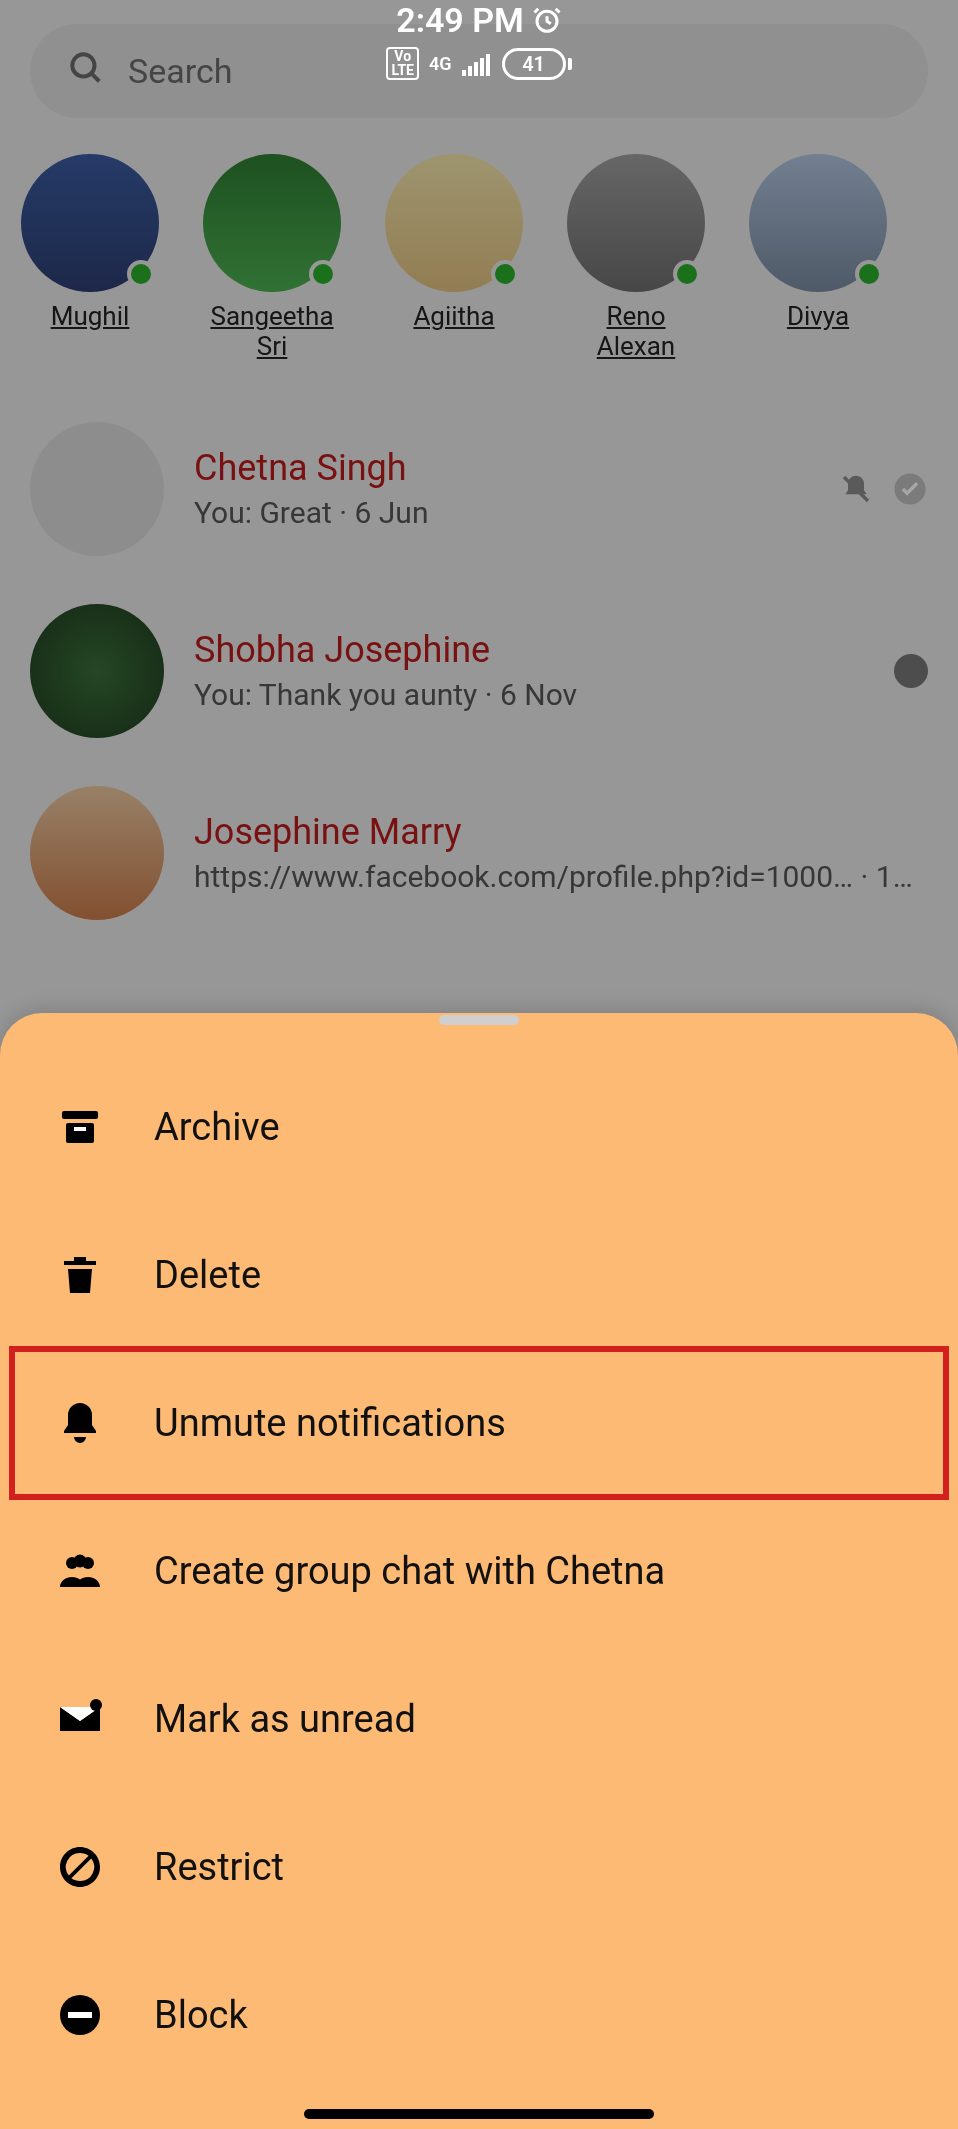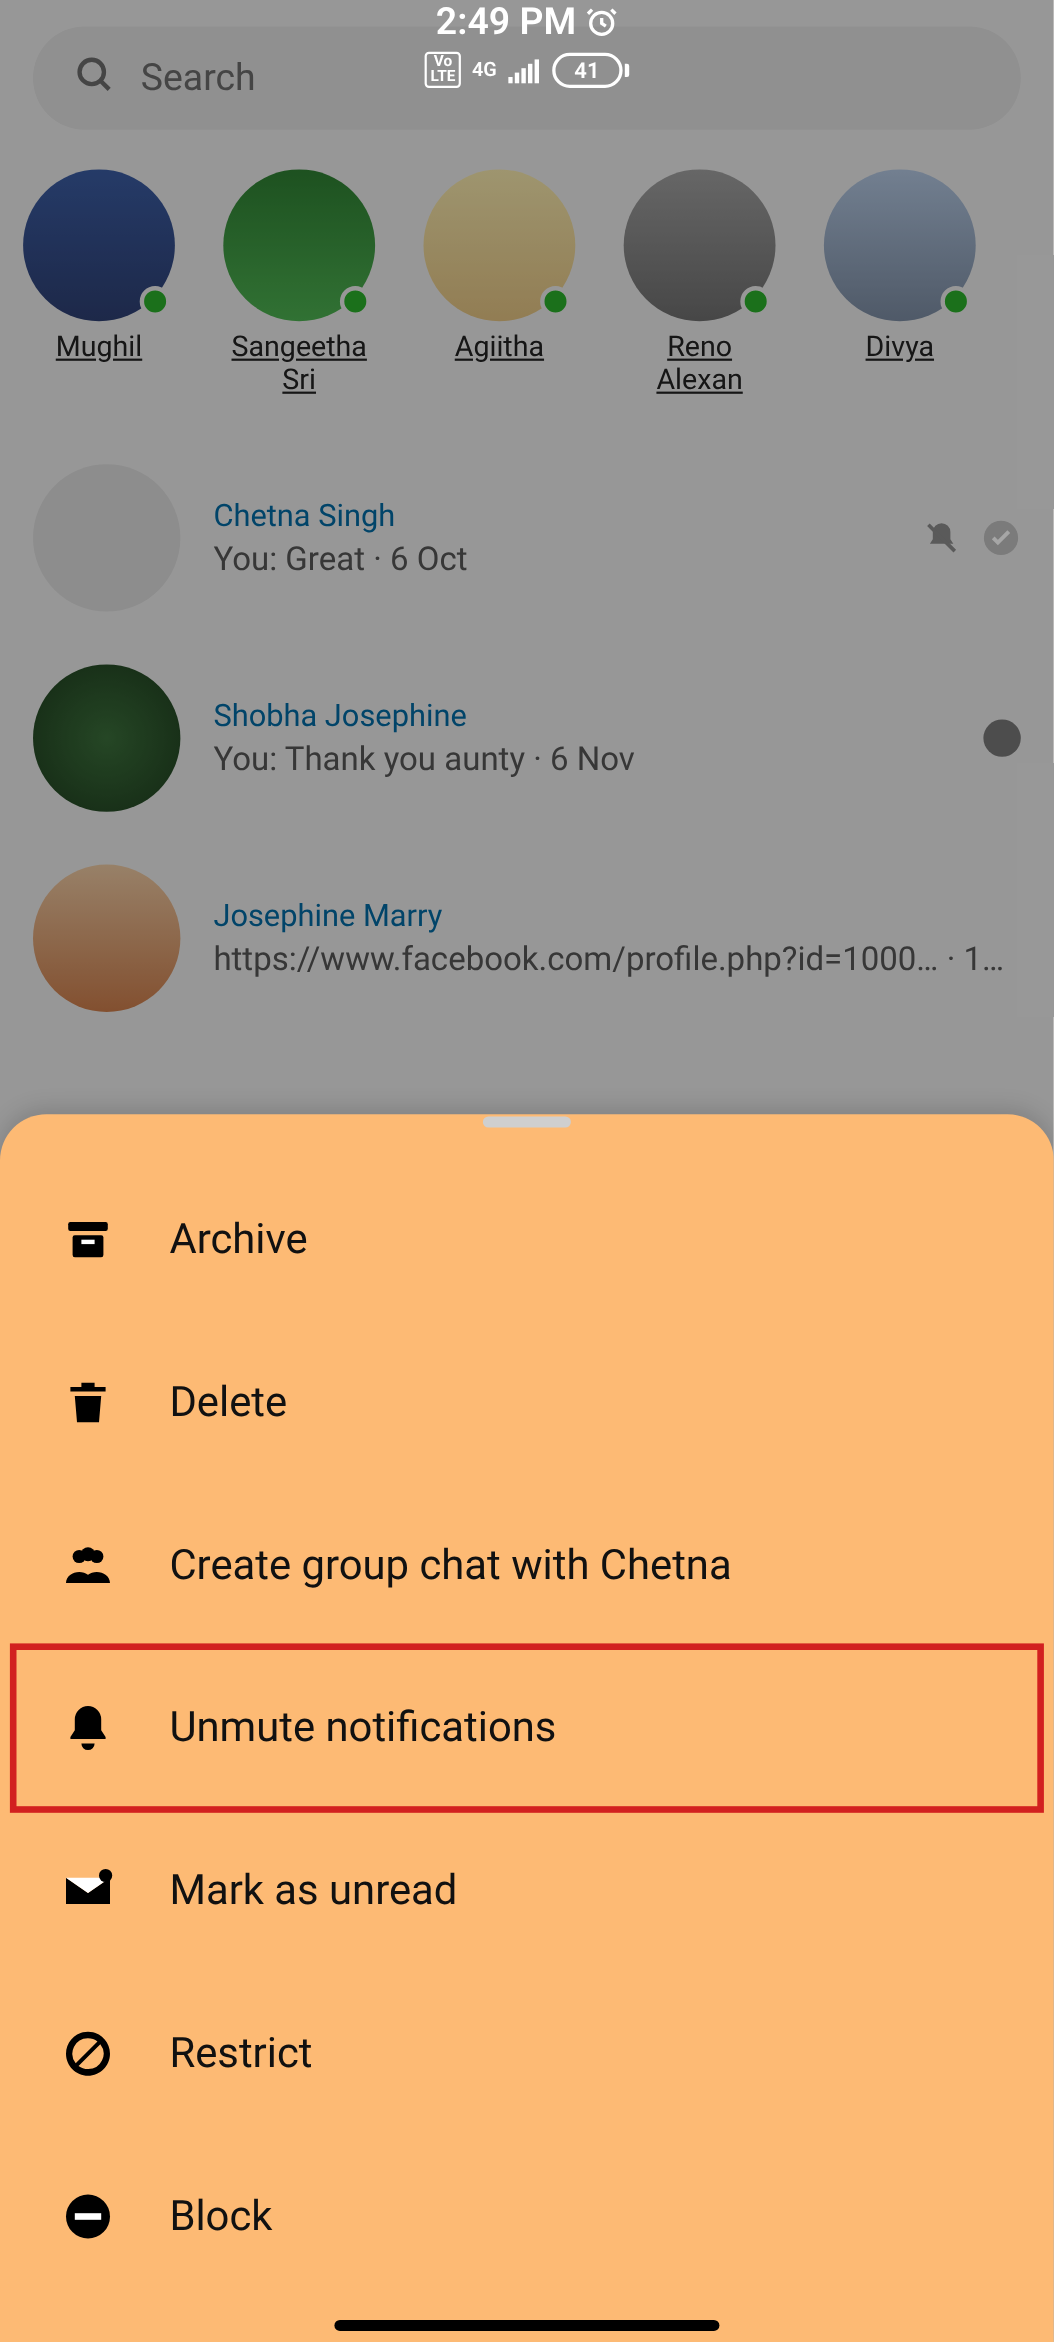--- a/index.html
+++ b/index.html
@@ -94,21 +94,21 @@
   .chats { padding: 36px 30px 0; }
   .chat {
     display:flex; align-items:center; gap: 30px;
     padding: 24px 0;
   }
   .chat .avatar {
     width:134px; height:134px; border-radius:50%; background:#c7c7c7;
     flex:0 0 auto;
   }
   .chat .meta { flex:1; min-width:0; }
-  .chat .name { font-size:28px; color:#0369a1; margin-bottom:6px; }
+  .chat .name { font-size:36px; color:#b91c1c; margin-bottom:6px; }
   .chat .preview { font-size:30px; color:#555; white-space:nowrap; overflow:hidden; text-overflow:ellipsis; }
   .chat .right {
     display:flex; align-items:center; gap:18px;
   }
   .muted-ico, .status-ico { width:36px; height:36px; display:flex; align-items:center; justify-content:center; color:#888; }
   .status-ico svg circle { fill:#bdbdbd; }
   .small-seen {
     width:34px; height:34px; border-radius:50%; background:#777;
   }
 
@@ -205,21 +205,21 @@
         </div>
       <span>Divya</span>
     </div>
   </div>
 
   <div class="chats">
     <div class="chat">
       <div class="avatar a1"></div>
       <div class="meta">
         <div class="name">Chetna Singh</div>
-        <div class="preview">You: Great · 6 Oct</div>
+        <div class="preview">You: Great · 6 Jun</div>
       </div>
       <div class="right">
         <span class="muted-ico">
           <svg width="32" height="32" viewBox="0 0 24 24" fill="#8a8a8a">
               <path d="M12 2a6 6 0 0 0-6 6v5l-2 3h16l-2-3V8a6 6 0 0 0-6-6z"></path>
               <path d="M3 3l18 18" stroke="#8a8a8a" stroke-width="2.5"></path>
             </svg>
         </span>
         <span class="status-ico">
           <svg width="34" height="34" viewBox="0 0 24 24">
@@ -303,41 +303,41 @@
   <div class="menu-item">
     <span class="micon">
       <svg viewBox="0 0 24 24" fill="#000">
           <path d="M4 5h16v2H4zM6 9h12l-1 12H7z"></path>
           <path d="M9 3h6v2H9z"></path>
         </svg>
     </span>
     <span>Delete</span>
   </div>
 
+  <div class="menu-item highlight">
+    <span class="micon">
+      <svg viewBox="0 0 24 24" fill="#000">
+          <path d="M12 2a6 6 0 0 0-6 6v5l-2 3v1h16v-1l-2-3V8a6 6 0 0 0-6-6zM9 19a3 3 0 0 0 6 0H9z"></path>
+        </svg>
+    </span>
+    <span>Unmute notifications</span>
+  </div>
+
   <div class="menu-item">
     <span class="micon">
       <svg viewBox="0 0 24 24" fill="#000">
           <circle cx="8" cy="8" r="3"></circle>
           <circle cx="16" cy="8" r="3"></circle>
           <circle cx="12" cy="7" r="3.2"></circle>
           <path d="M2 20c0-3 3-5 6-5s6 2 6 5M10 20c0-3 3-5 6-5s6 2 6 5"></path>
         </svg>
     </span>
     <span>Create group chat with Chetna</span>
   </div>
 
-  <div class="menu-item highlight">
-    <span class="micon">
-      <svg viewBox="0 0 24 24" fill="#000">
-          <path d="M12 2a6 6 0 0 0-6 6v5l-2 3v1h16v-1l-2-3V8a6 6 0 0 0-6-6zM9 19a3 3 0 0 0 6 0H9z"></path>
-        </svg>
-    </span>
-    <span>Unmute notifications</span>
-  </div>
-
   <div class="menu-item">
     <span class="micon">
       <svg viewBox="0 0 24 24" fill="#000">
           <path d="M2 6l10 7L22 6v12H2z"></path>
           <path d="M2 6h20L12 13z" fill="#fff"></path>
           <circle cx="20" cy="5" r="3"></circle>
         </svg>
     </span>
     <span>Mark as unread</span>
   </div>

